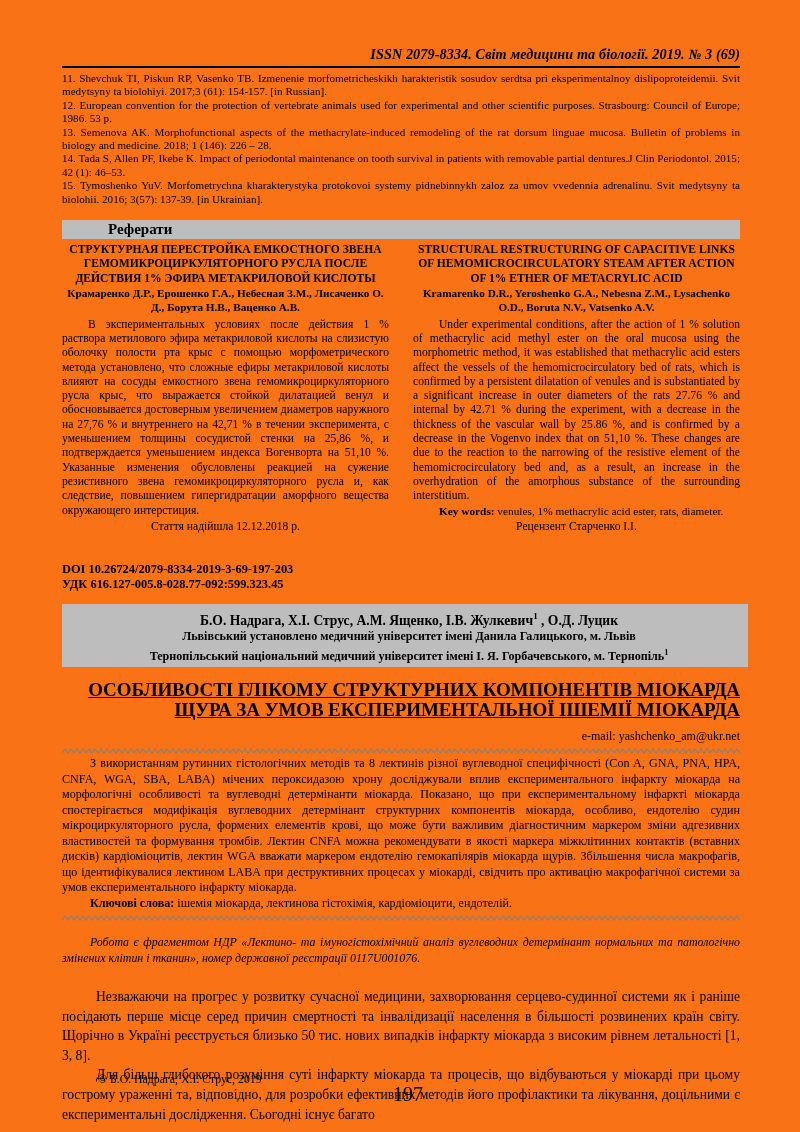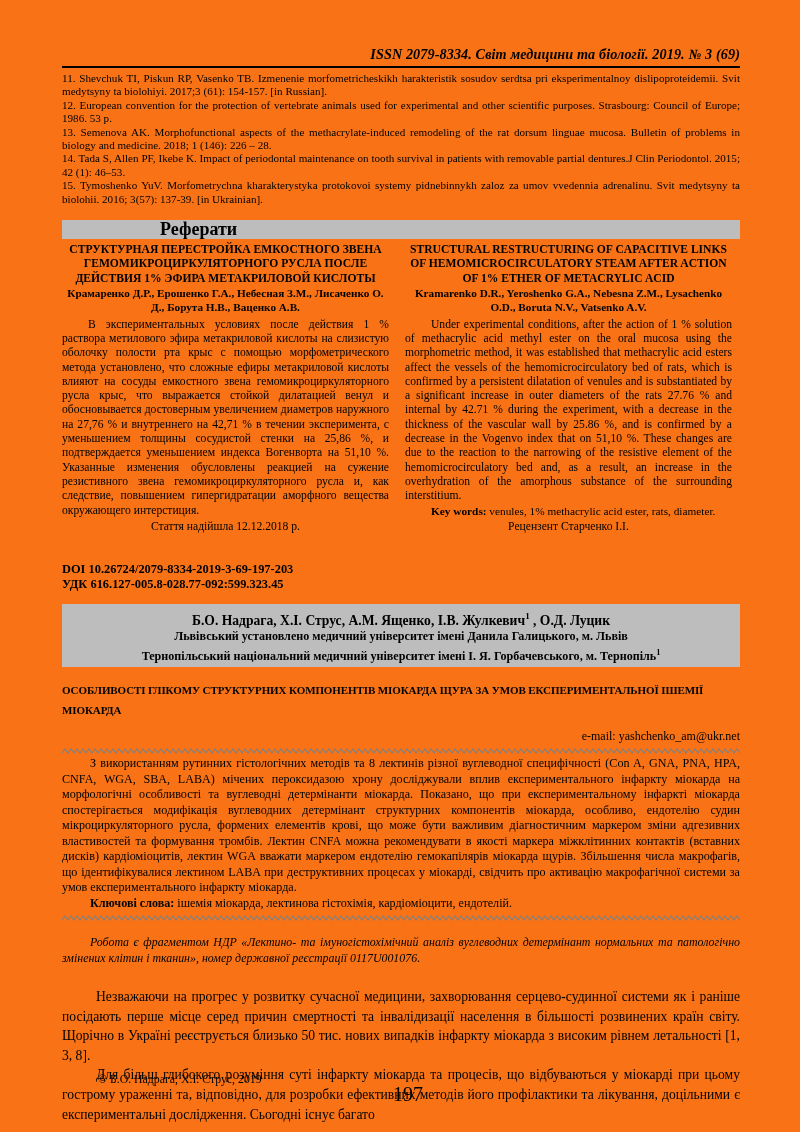--- a/index.html
+++ b/index.html
@@ -57,31 +57,31 @@
   
   .band {
     background: #bdbdbd;
     width: 100%;
   }
   .band-referaty {
     margin-top: 14px;
     height: 19px;
     line-height: 19px;
     font-weight: bold;
-    font-size: 18px;
-    padding-left: 98px;
+    font-size: 15px;
+    padding-left: 46px;
     box-sizing: border-box;
   }
 
   
   .abs-cols {
     display: flex;
     width: 100%;
     margin-top: 4px;
-    gap: 16px;
+    gap: 24px;
   }
   .abs-col {
     width: 327px;
     flex: 0 0 327px;
   }
   .abs-title {
     text-align: center;
     font-weight: bold;
     font-size: 11.6px;
     line-height: 14.4px;
@@ -127,45 +127,46 @@
   .doi-block {
     margin-top: 28px;
     font-weight: bold;
     font-size: 12.4px;
     line-height: 15.2px;
   }
 
   
   .band-article {
     margin-top: 11px;
-    padding: 3px 0 3px 0;
+    padding: 3px 0 3px 8px;
     text-align: center;
   }
   .art-authors {
     font-weight: bold;
     font-size: 13.6px;
     line-height: 18px;
     margin: 0;
   }
   .art-authors sup { font-size: 9px; vertical-align: super; }
   .art-affil {
     font-weight: bold;
     font-size: 12.1px;
     line-height: 15.6px;
     margin: 0;
   }
   .art-affil sup { font-size: 8.4px; vertical-align: super; }
 
   .art-title {
-    text-align: left;
-    font-weight: bold;
-    font-size: 11px;
+    text-align: right;
+    font-weight: bold;
+    font-size: 19px;
     line-height: 20px;
     margin: 13px 0 0 0;
     letter-spacing: -0.1px;
+    text-decoration: underline;
   }
   .art-email {
     text-align: right;
     font-size: 12px;
     line-height: 15px;
     margin: 9px 0 0 0;
   }
 
   
   .wavy {

